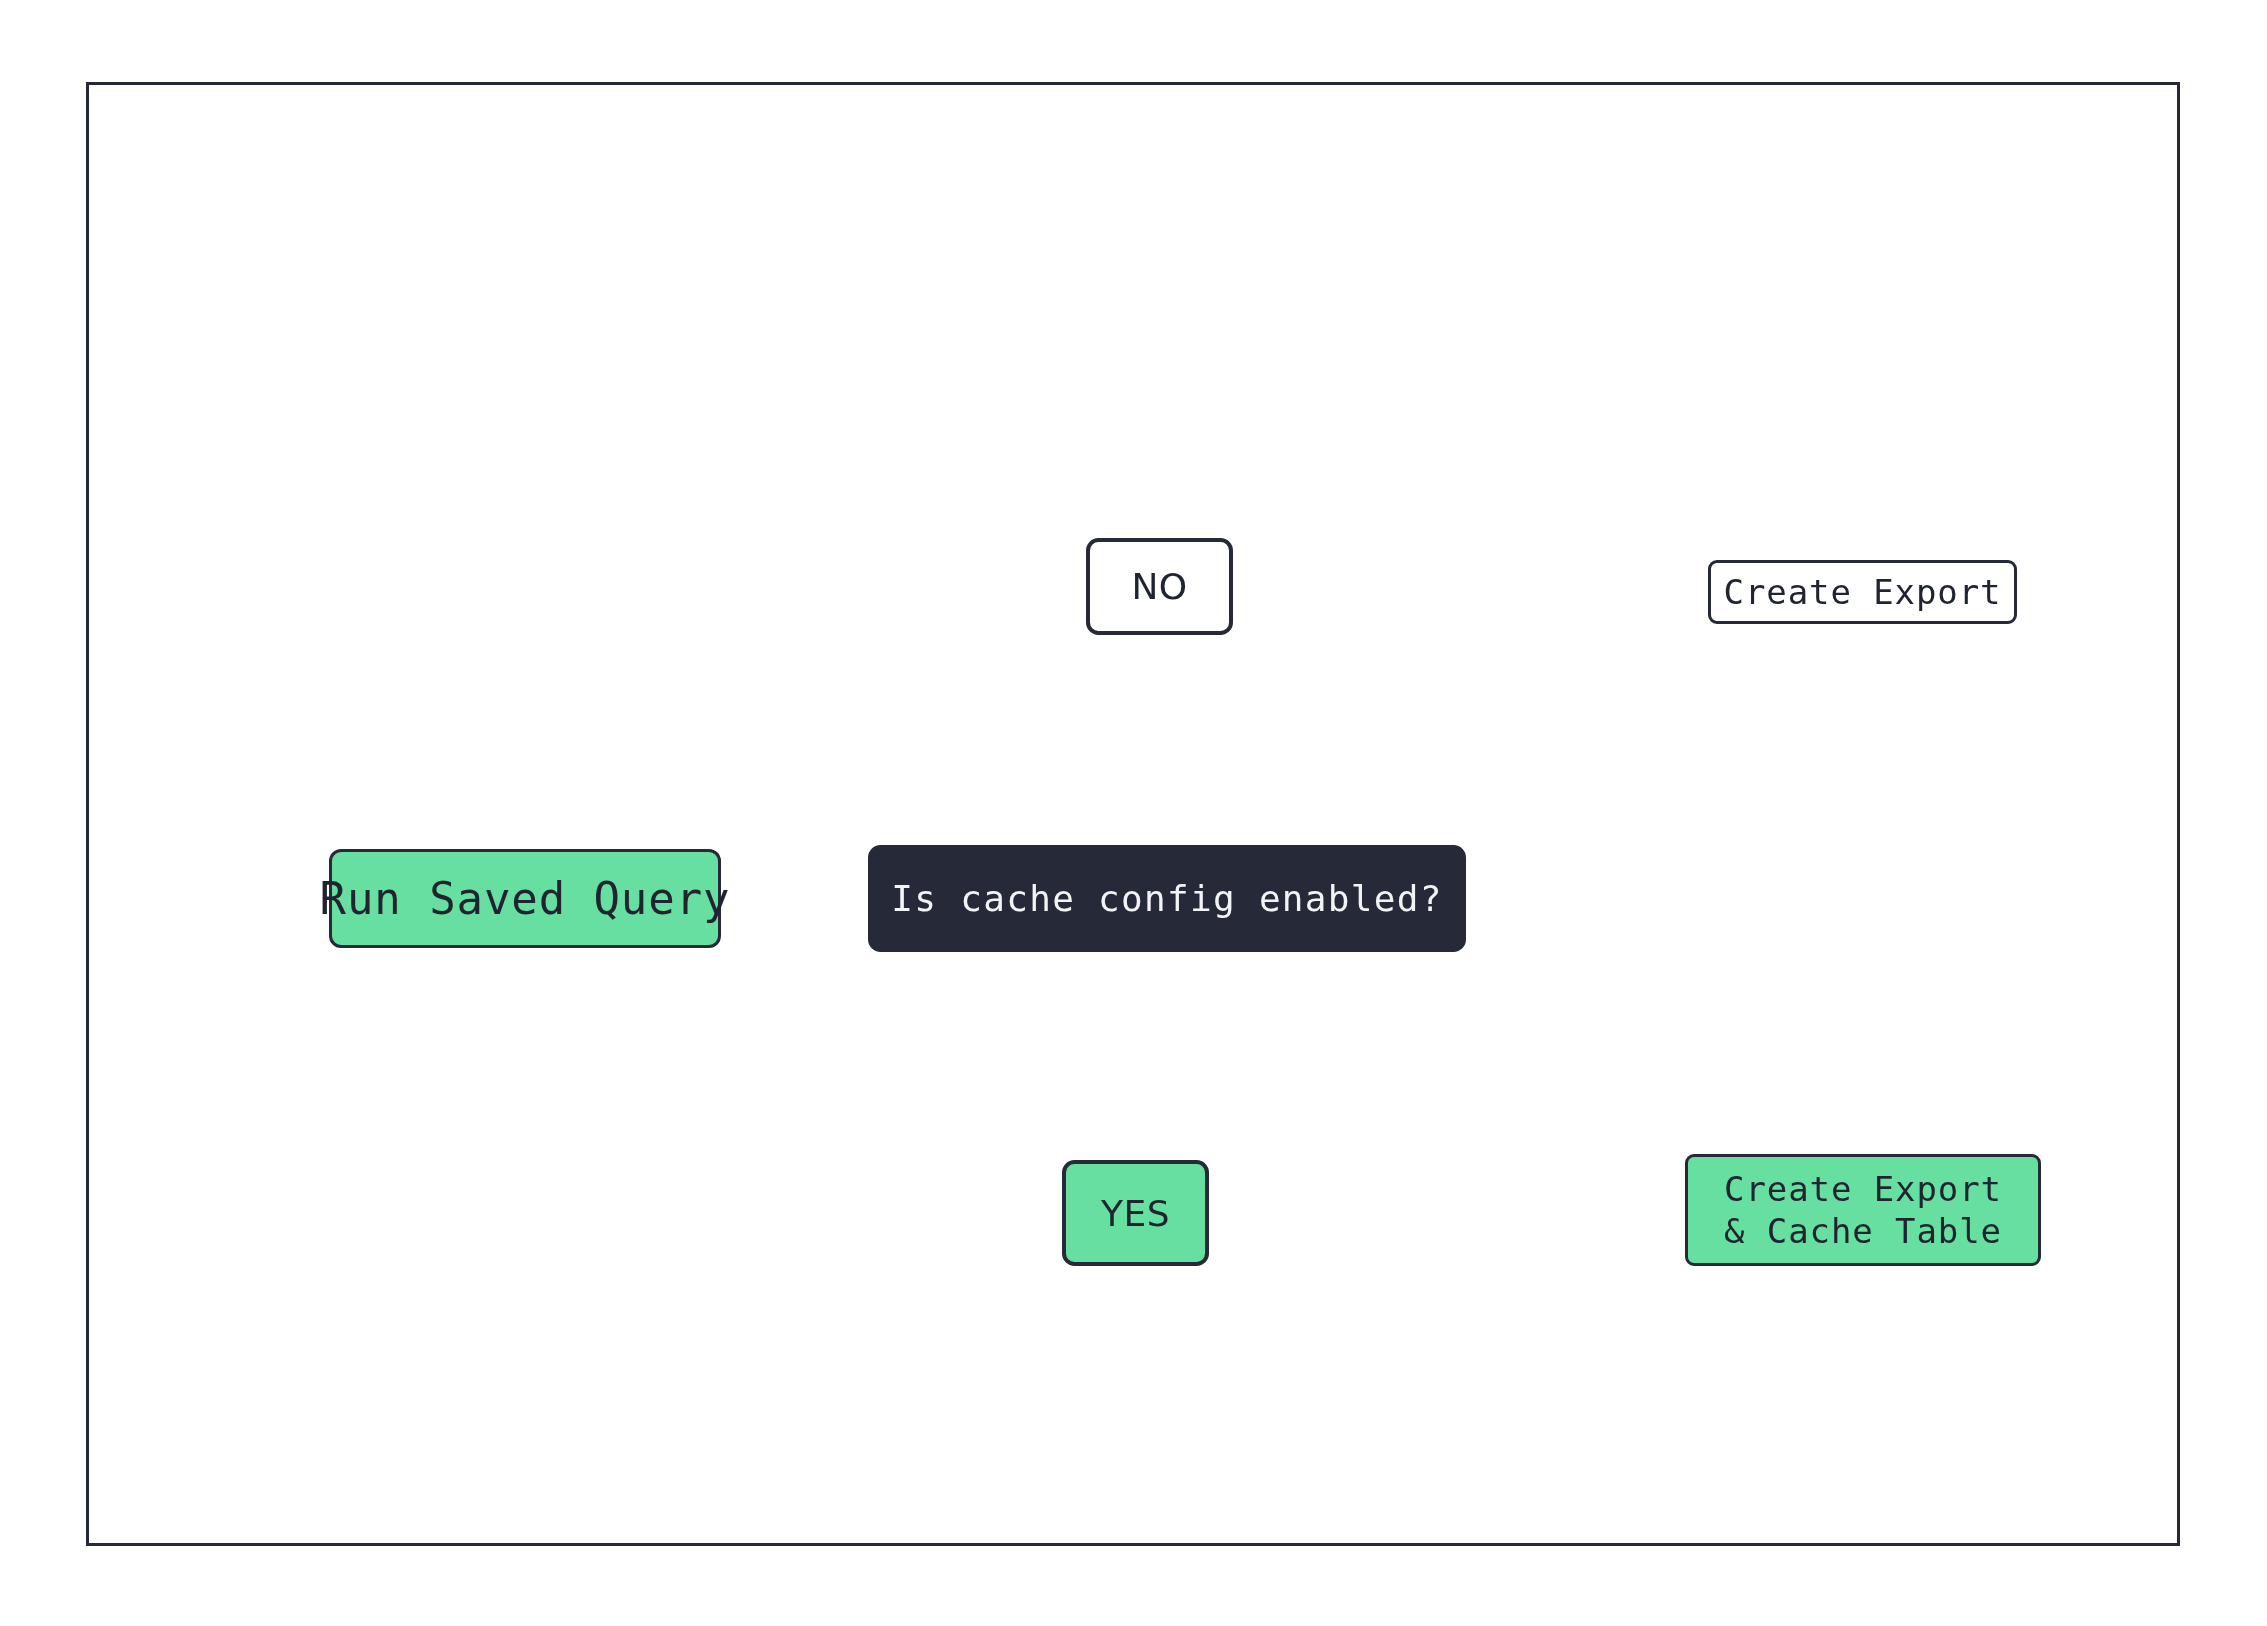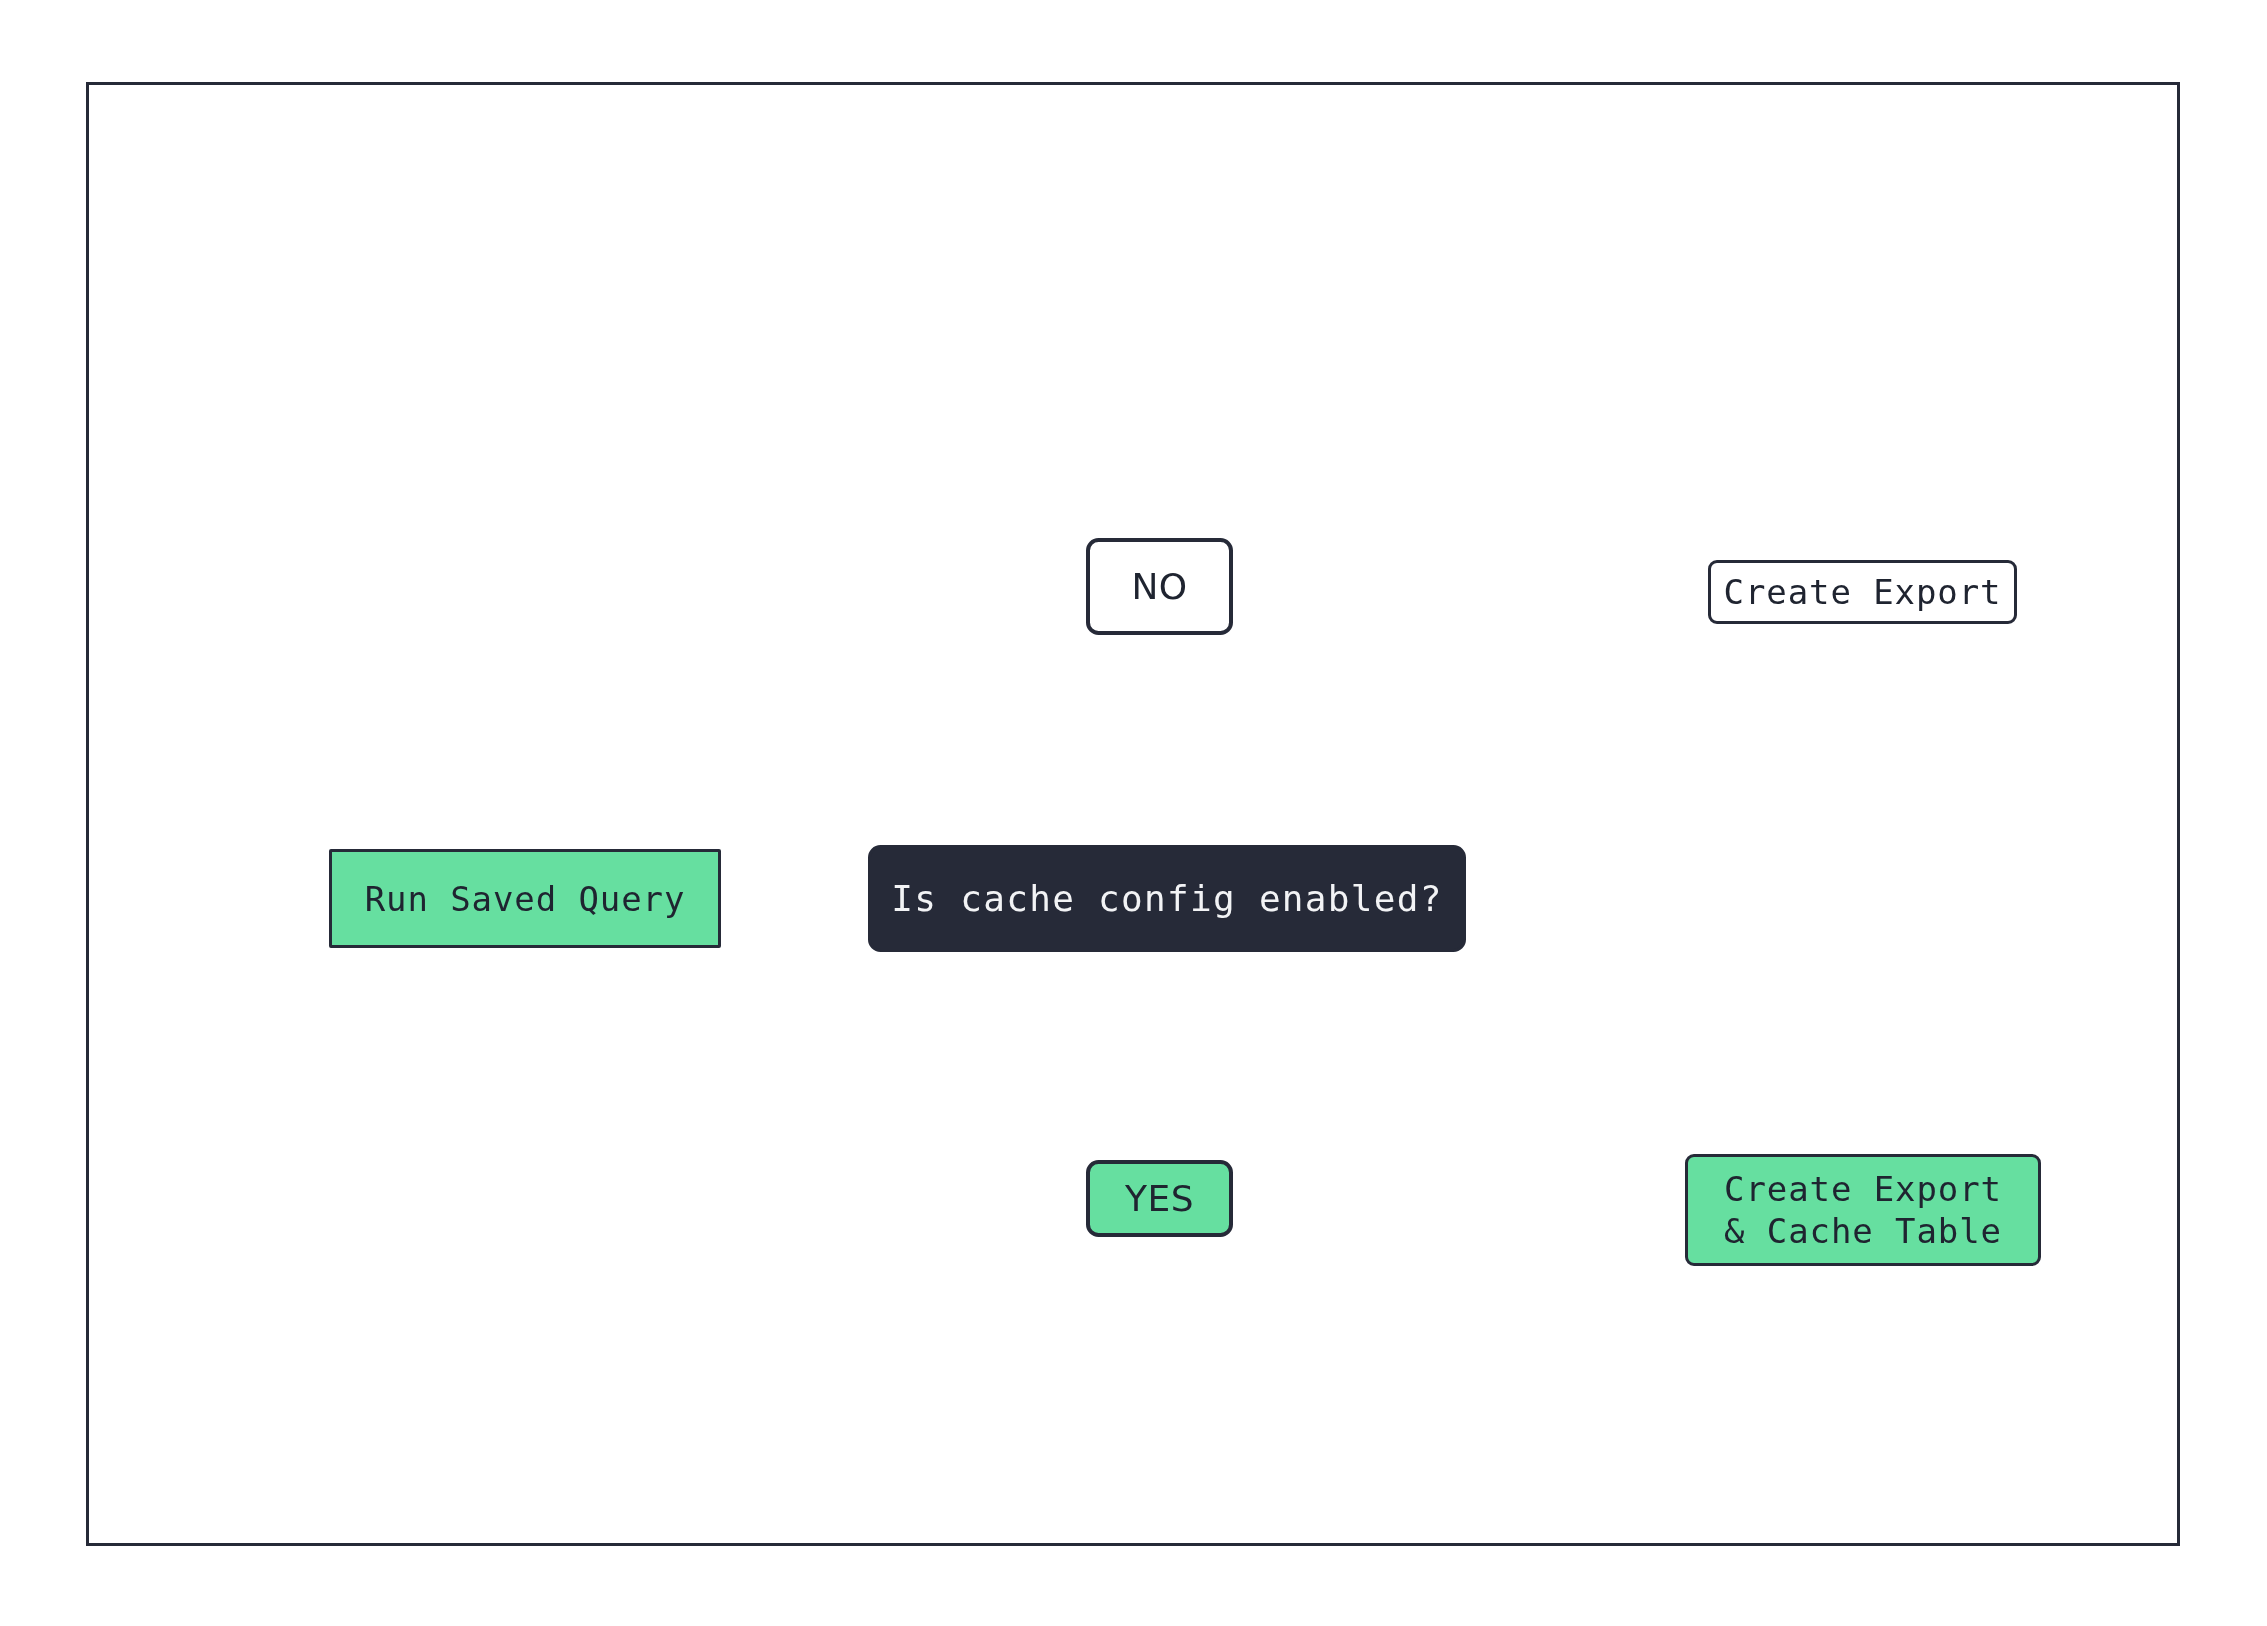--- a/index.html
+++ b/index.html
@@ -82,24 +82,24 @@
     align-items: center;
     justify-content: center;
     text-align: center;
     font-family: "DejaVu Sans Mono", "Liberation Mono", monospace;
     white-space: pre;
     margin-left: 44px;
   }
 
   .node-process {
     border: 3.6px solid #262a38;
-    border-radius: 2px;
+    border-radius: 12px;
     background: #ffffff;
     color: #1f2430;
-    font-size: 34px;
+    font-size: 44px;
     letter-spacing: 0.9px;
   }
   .node-process.green {
     background: #66dfa0;
   }
 
   .node-decision {
     background: #262a38;
     color: #f2f3f5;
     border-radius: 12.5px;
@@ -191,21 +191,21 @@
   <div class="diagram-frame">
     <div class="frame-body"></div>
   </div>
 
   <div class="node node-process green" style="left:285px; top:849px; width:392px; height:99px;">Run Saved Query</div>
 
   <div class="node node-decision" style="left:824px; top:845px; width:598px; height:107px;">Is cache config enabled?</div>
 
   <div class="node node-label" style="left:1042px; top:538px; width:147px; height:97px;">NO</div>
 
-  <div class="node node-label green" style="left:1042px; top:1160px; width:147px; height:77px;">YES</div>
+  <div class="node node-label green" style="left:1018px; top:1160px; width:147px; height:106px;">YES</div>
 
   <div class="cyl-label" style="left:1684px; top:560px; width:309px; height:64px;">Create Export</div>
 
   <div class="cyl-label green" style="left:1661px; top:1154px; width:356px; height:112px;">Create Export
 &amp; Cache Table</div>
 
 </div>
 
 
 </body></html>

